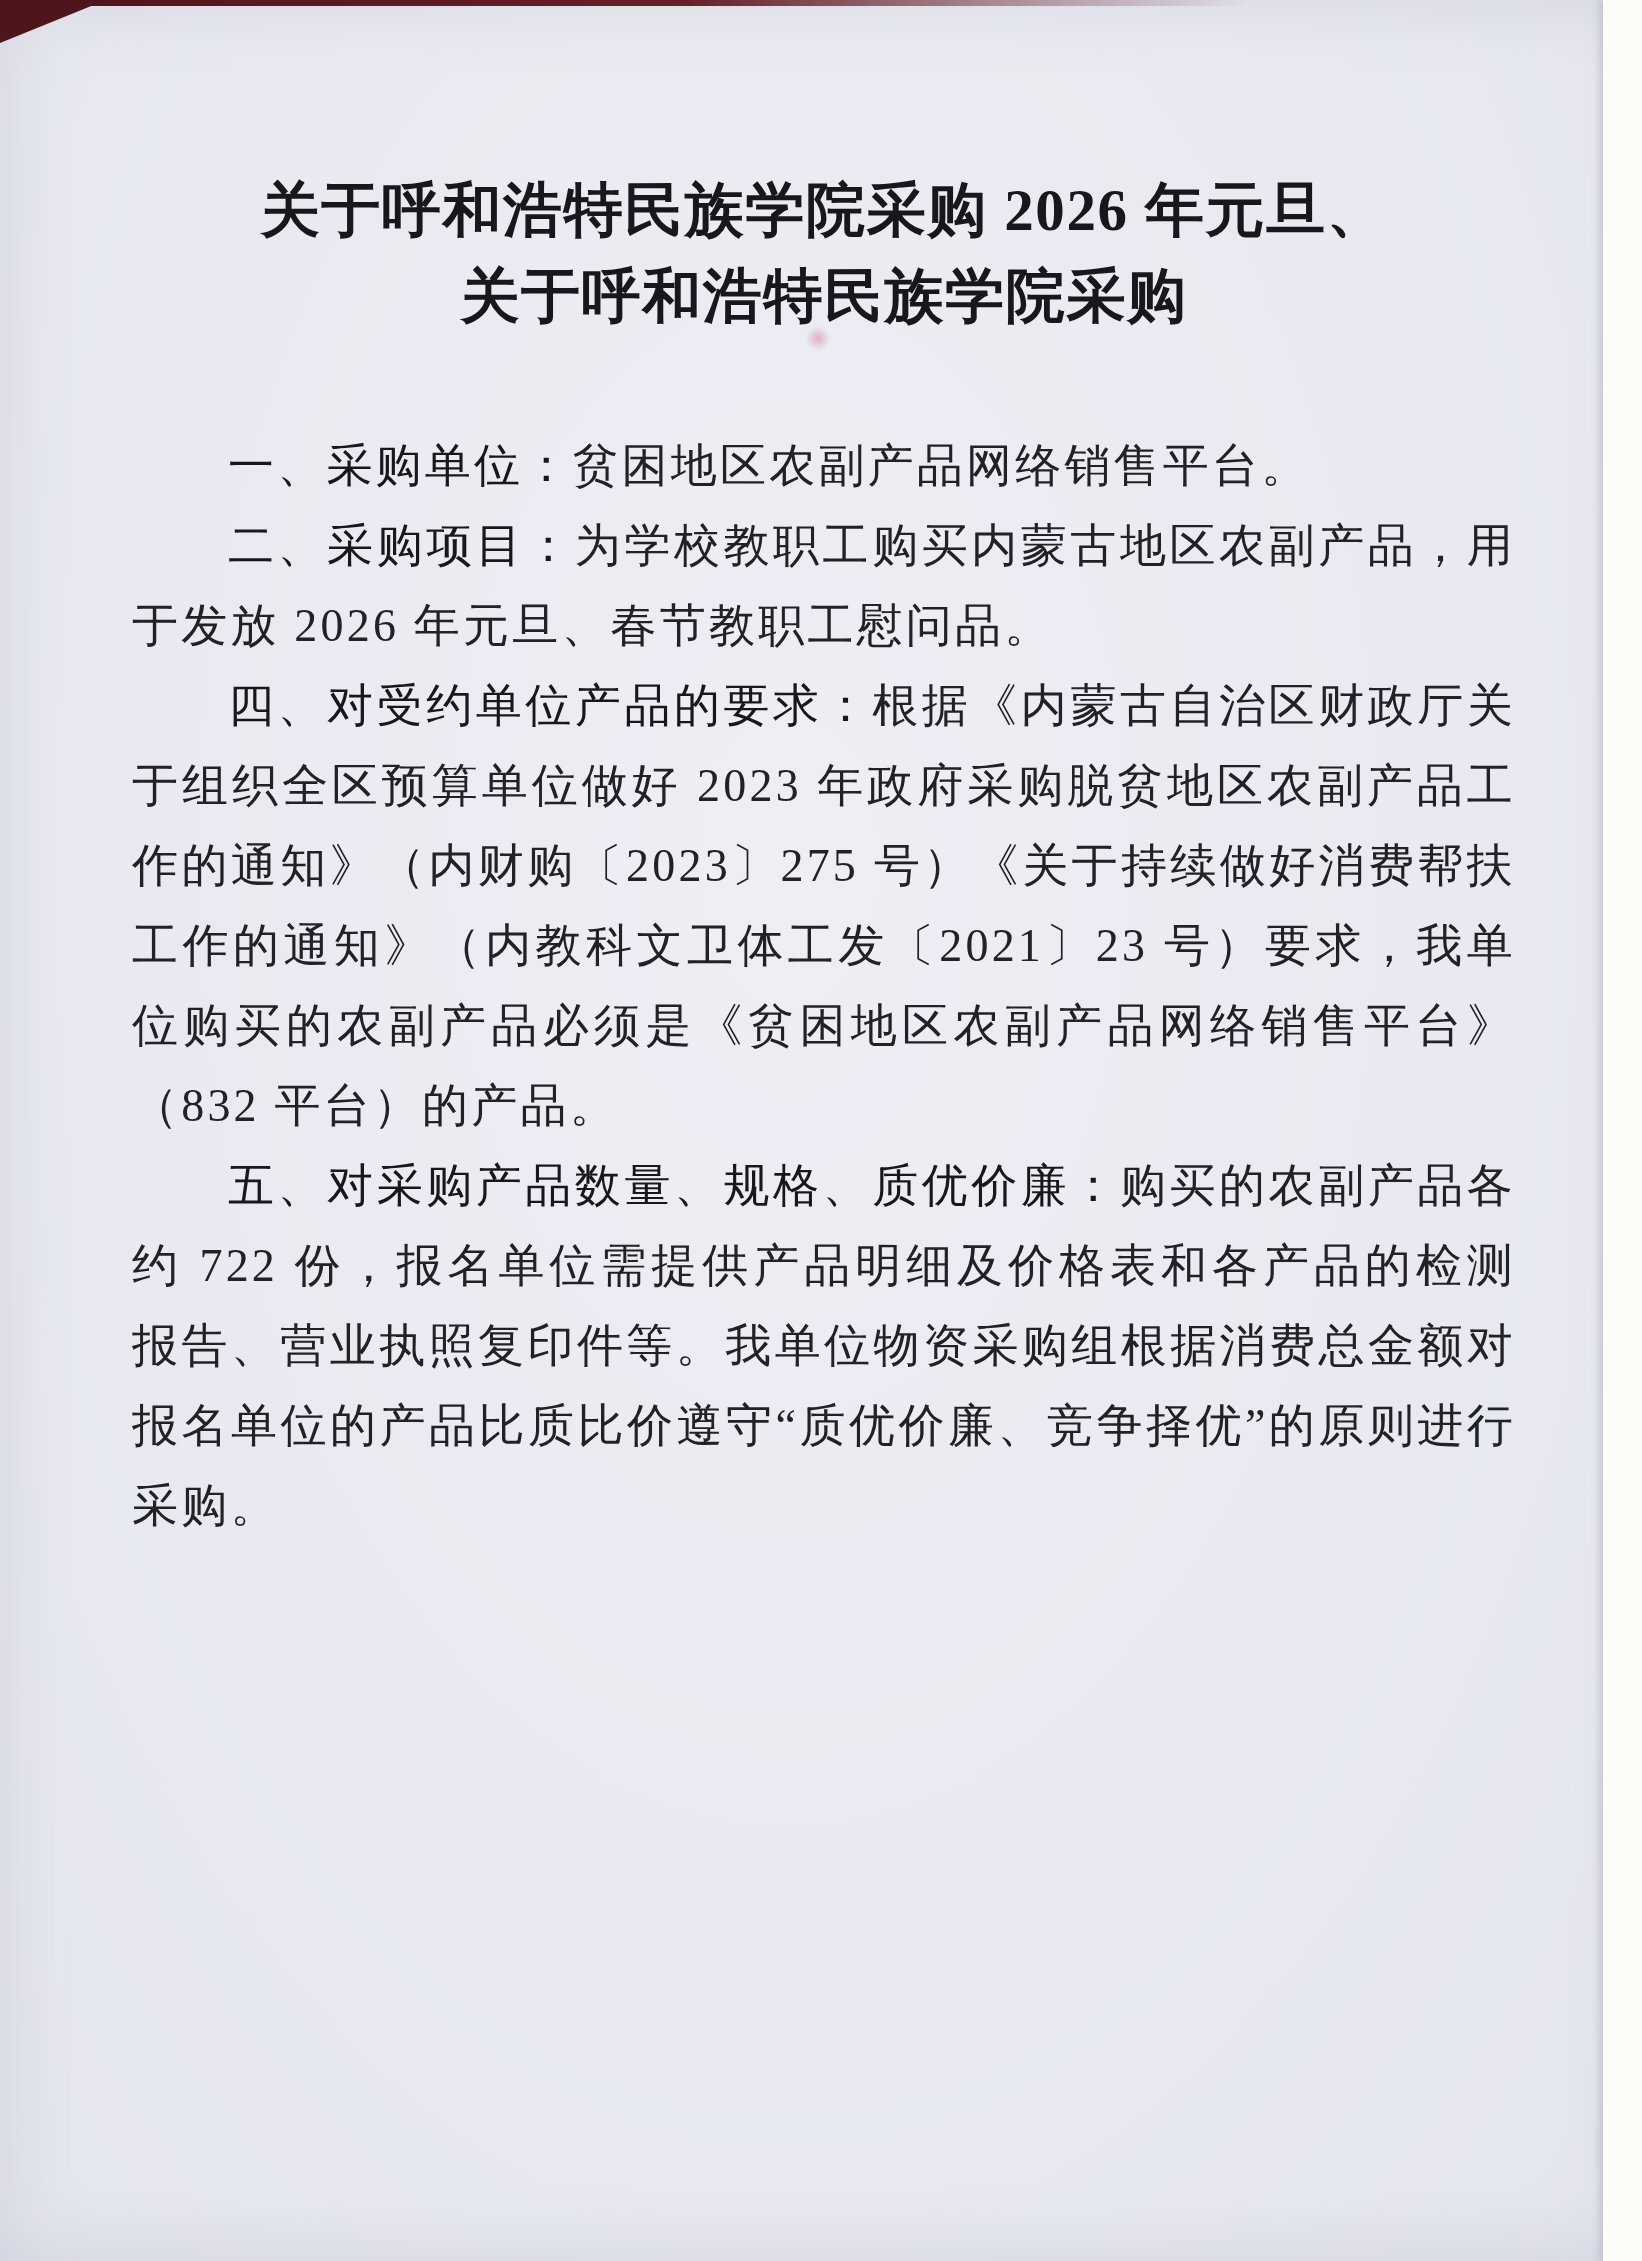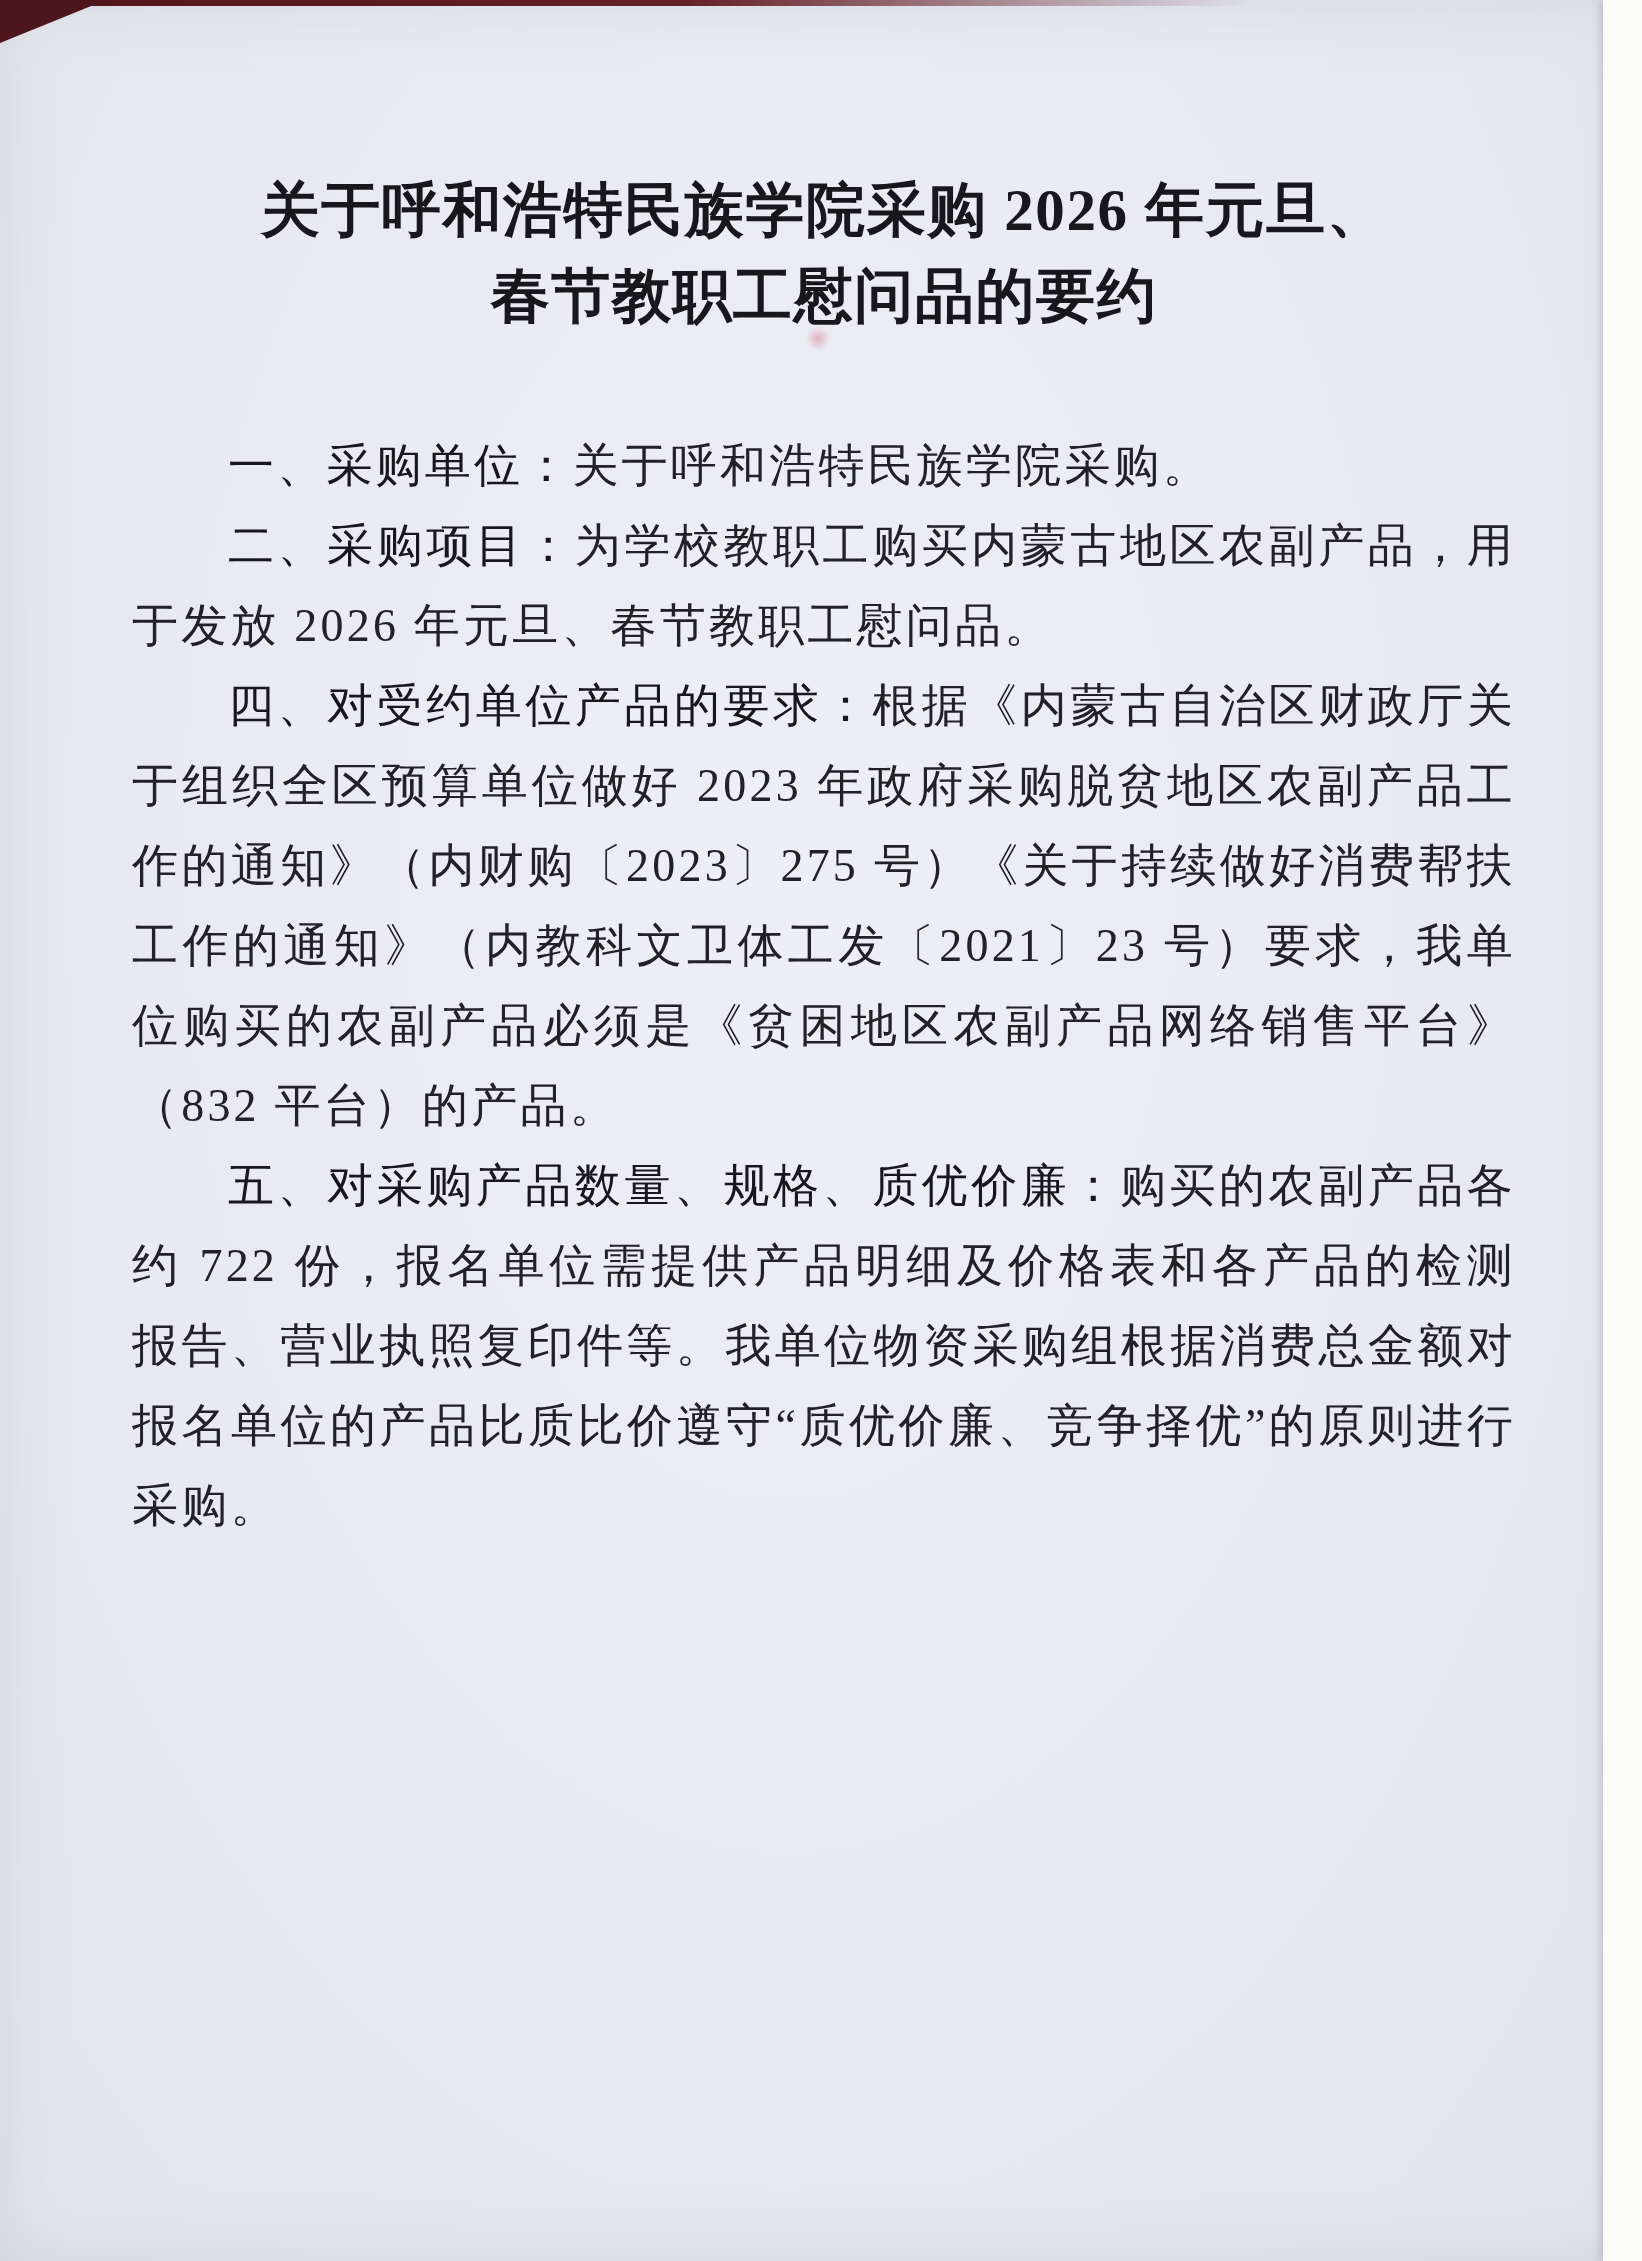--- a/index.html
+++ b/index.html
@@ -60,26 +60,26 @@
 
   <div class="edge-top"></div>
   <div class="corner-tl"></div>
   <div class="strip-right"></div>
   <div class="smudge"></div>
 
   <div class="content">
 
     <h1 class="doc-title">
       <span class="t-line">关于呼和浩特民族学院采购 2026 年元旦、</span>
-      <span class="t-line">春节教职工慰问品的要约</span>
+      <span class="t-line">关于呼和浩特民族学院采购</span>
     </h1>
 
     <div class="bodytext">
 
-      <p><b>一、采购单位：</b><span>关于呼和浩特民族学院采购。</span></p>
+      <p><b>一、采购单位：</b><span>贫困地区农副产品网络销售平台。</span></p>
 
       <p><b>二、采购项目：</b><span>为学校教职工购买内蒙古地区农副产品，用于发放 2026 年元旦、春节教职工慰问品。</span></p>
 
 
       <p><b>四、对受约单位产品的要求：</b><span>根据《内蒙古自治区财政厅关于组织全区预算单位做好 2023 年政府采购脱贫地区农副产品工作的通知》（内财购〔2023〕275 号）《关于持续做好消费帮扶工作的通知》（内教科文卫体工发〔2021〕23 号）要求，我单位购买的农副产品必须是《贫困地区农副产品网络销售平台》（832 平台）的产品。</span></p>
 
       <p><b>五、对采购产品数量、规格、质优价廉：</b><span>购买的农副产品各约 722 份，报名单位需提供产品明细及价格表和各产品的检测报告、营业执照复印件等。我单位物资采购组根据消费总金额对报名单位的产品比质比价遵守“质优价廉、竞争择优”的原则进行采购。</span></p>
 
 
     </div>

